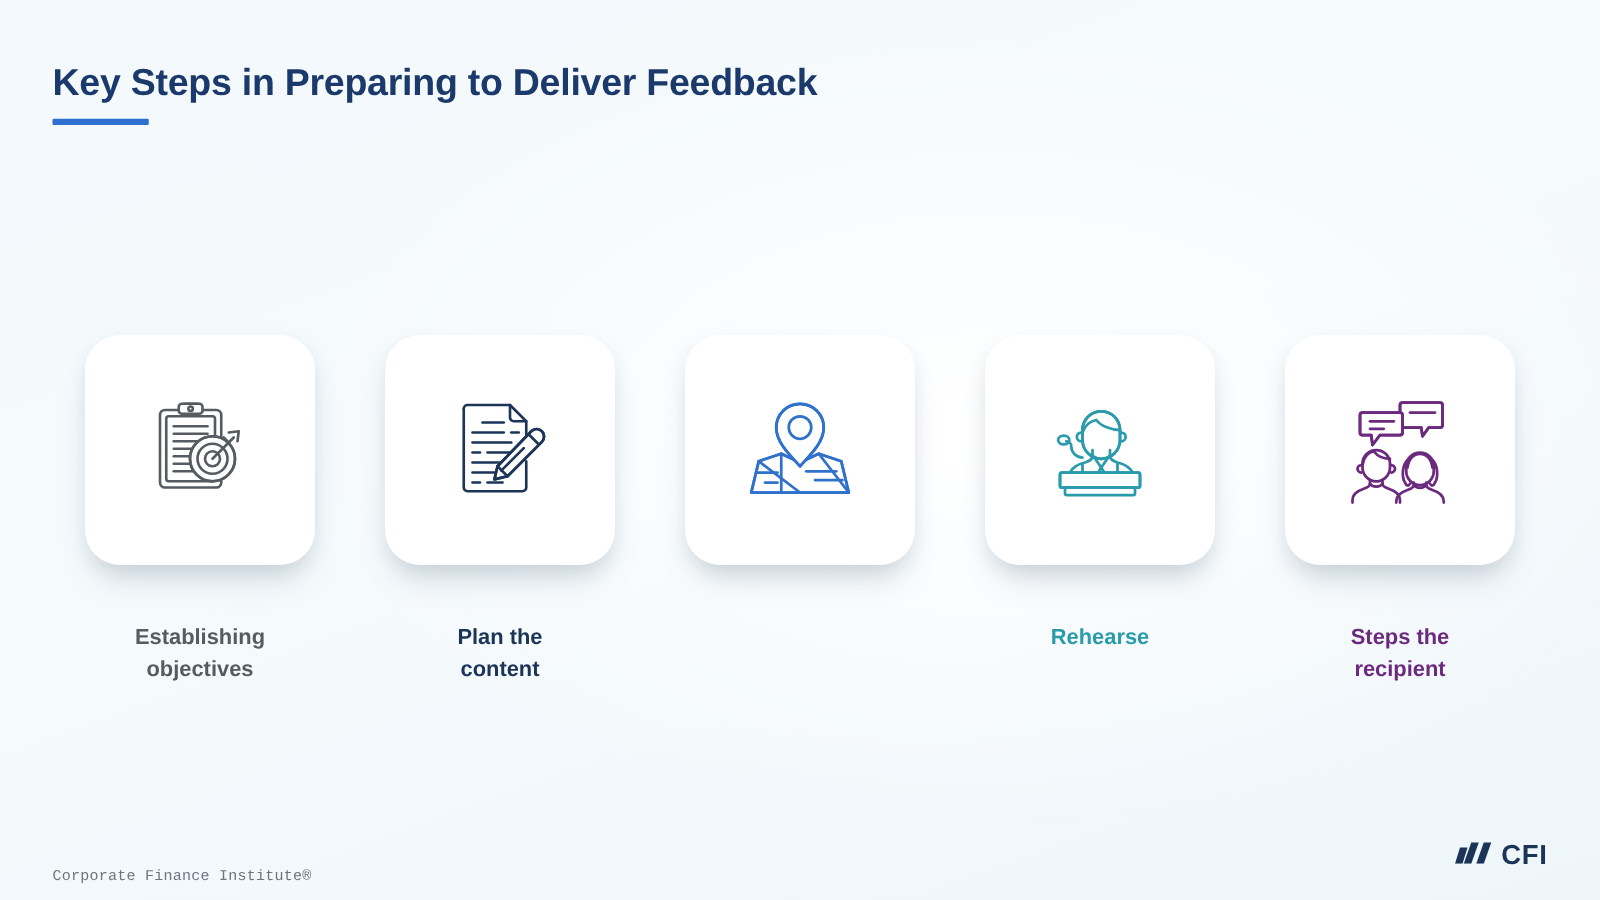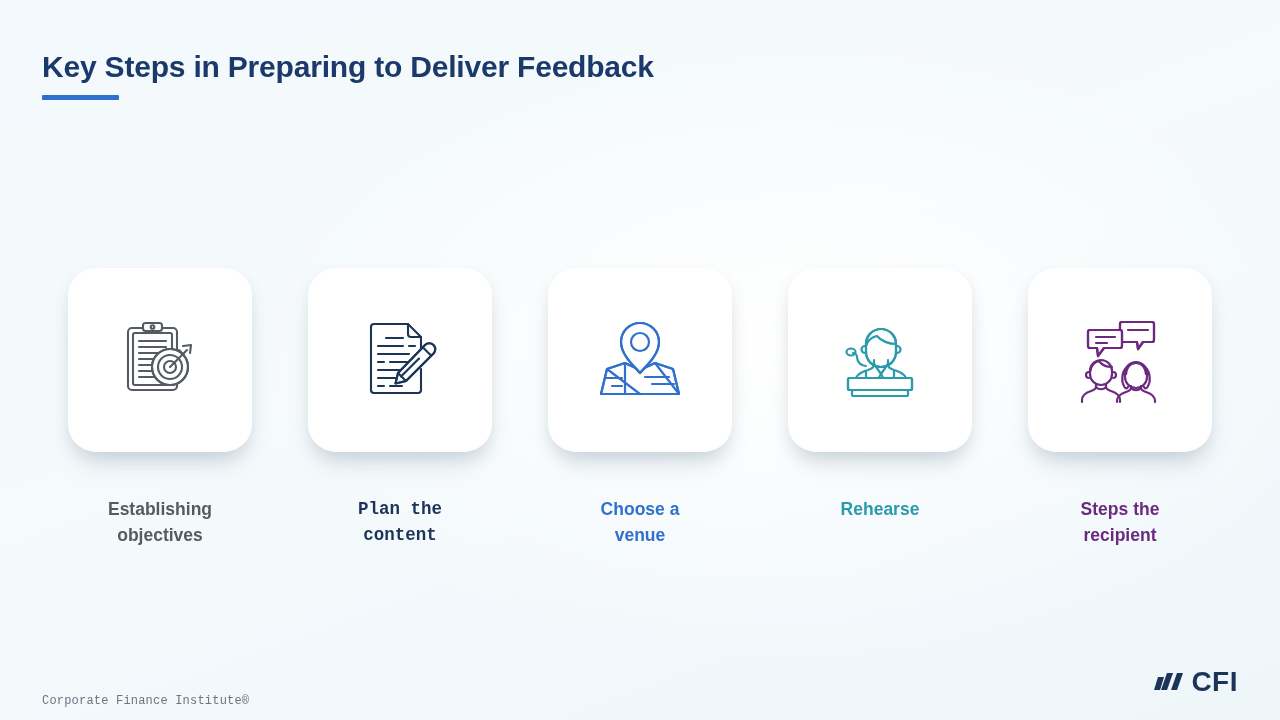--- a/index.html
+++ b/index.html
@@ -88,21 +88,21 @@
   }
   .logo {
     position:absolute;
     right:42px; bottom:24px;
     display:flex;
     align-items:center;
     gap:7px;
   }
   .logo-mark { display:block; }
   .logo-text {
-    font-size:28px;
+    font-size:22px;
     font-weight:bold;
     color:#1b3458;
     letter-spacing:0.5px;
     line-height:1;
   }
 </style>
 </head>
 <body>
 
 <div id="slide">
@@ -164,21 +164,21 @@
             <line x1="21" y1="69" x2="27" y2="69"></line>
             <line x1="33" y1="69" x2="45" y2="69"></line>
             <path d="M68 28 a6 6 0 0 1 8.5 8.5 L49 64 l-10.5 2.5 L41 56 z" fill="#ffffff"></path>
             <path d="M68 28 a6 6 0 0 1 8.5 8.5 L49 64 l-10.5 2.5 L41 56 z"></path>
             <path d="M66.5 31 L73.5 38"></path>
             <path d="M41 56 L49 64"></path>
             <path d="M44 59.5 L62 41.5"></path>
           </svg>
         </span>
       </div>
-      <div class="step-label" style="color:#1b3458;font-family:Liberation Mono, monospace;">
+      <div class="step-label" style="color:#1b3458;">
         <span>Plan the</span><br>
         <span>content</span>
       </div>
     </div>
 
     <div class="step">
       <div class="card">
         <span>
           <svg width="90" height="90" viewBox="0 0 90 90" fill="none" stroke="#3071cc" stroke-width="2.2" stroke-linecap="round" stroke-linejoin="round">
             <path d="M12 54 L30 48 L45 55 L60 48 L78 54 L84 79 H6 z" fill="#ffffff"></path>
@@ -188,24 +188,20 @@
             <path d="M12 54 L45 79"></path>
             <line x1="10" y1="63" x2="27" y2="63"></line>
             <line x1="17" y1="71" x2="27" y2="71"></line>
             <line x1="50" y1="62" x2="74" y2="62"></line>
             <line x1="57" y1="69" x2="79" y2="69"></line>
             <path d="M45 8 a19 19 0 0 1 19 19 c0 13 -13 24 -19 31 c-6 -7 -19 -18 -19 -31 A19 19 0 0 1 45 8 z" fill="#ffffff"></path>
             <path d="M45 8 a19 19 0 0 1 19 19 c0 13 -13 24 -19 31 c-6 -7 -19 -18 -19 -31 A19 19 0 0 1 45 8 z"></path>
             <circle cx="45" cy="27" r="9"></circle>
           </svg>
         </span>
-      </div>
-      <div class="step-label" style="color:#3071cc;">
-        <span>Choose a</span><br>
-        <span>venue</span>
       </div>
     </div>
 
     <div class="step">
       <div class="card">
         <span>
           <svg width="88" height="88" viewBox="0 0 88 88" fill="none" stroke="#2a9bab" stroke-width="2.2" stroke-linecap="round" stroke-linejoin="round">
             <path d="M30 28 a15 15 0 0 1 30 0 v8 a15 15 0 0 1 -30 0 z" fill="#ffffff"></path>
             <path d="M30 28 a15 15 0 0 1 30 0 v8 a15 15 0 0 1 -30 0 z"></path>
             <path d="M30 30 c2 -6 6 -9 11 -10 c4 5 12 8 19 8"></path>

